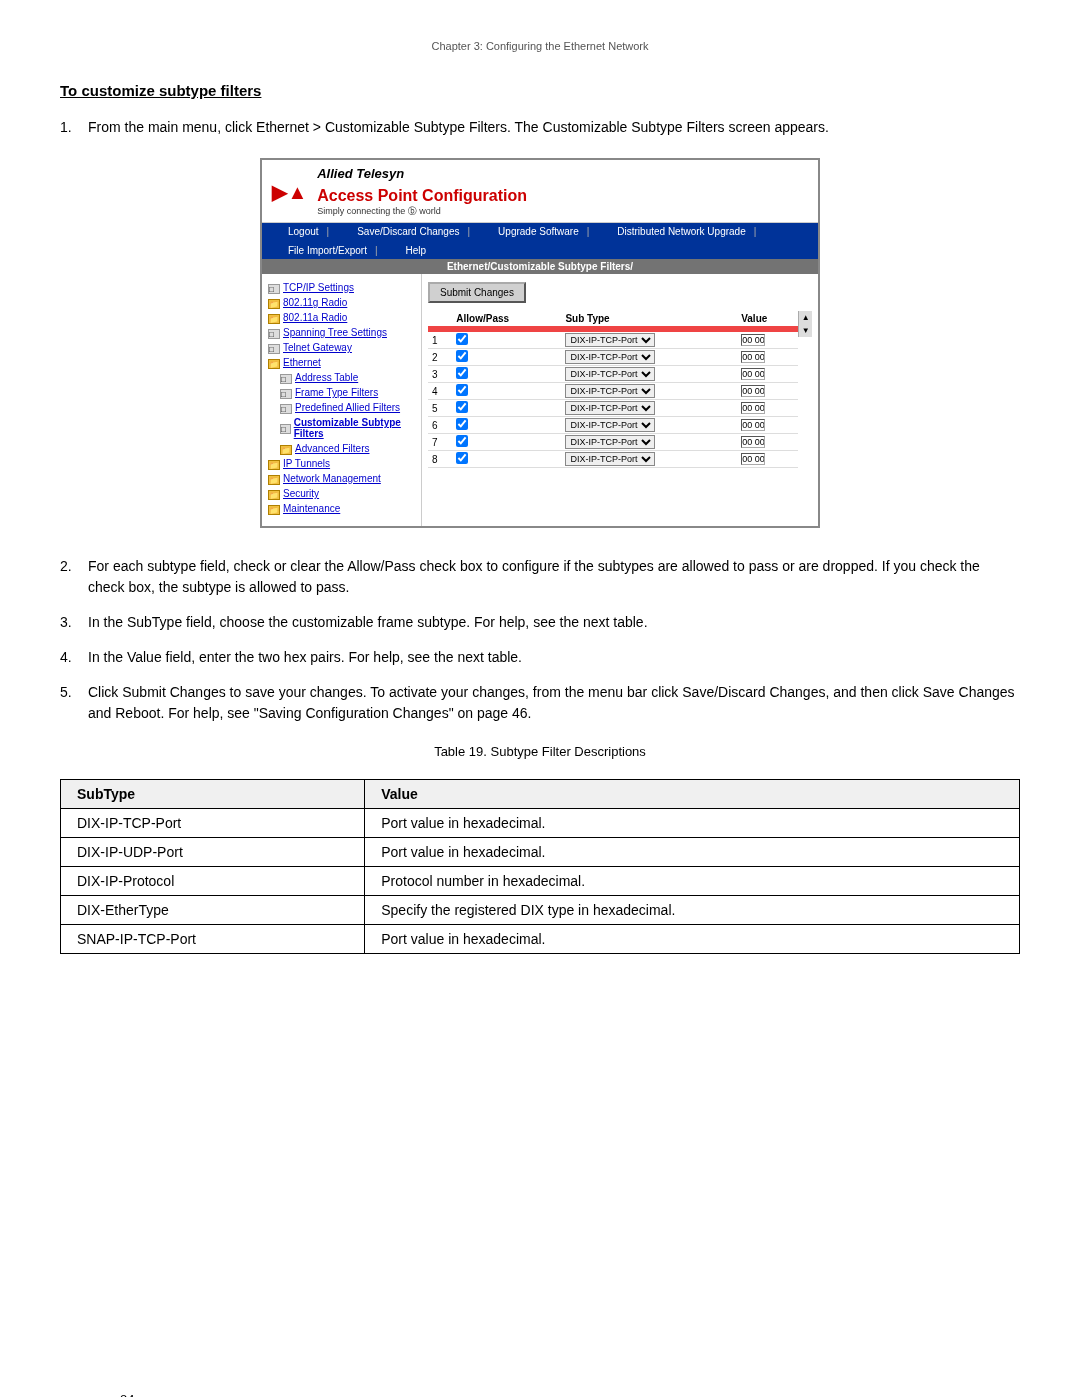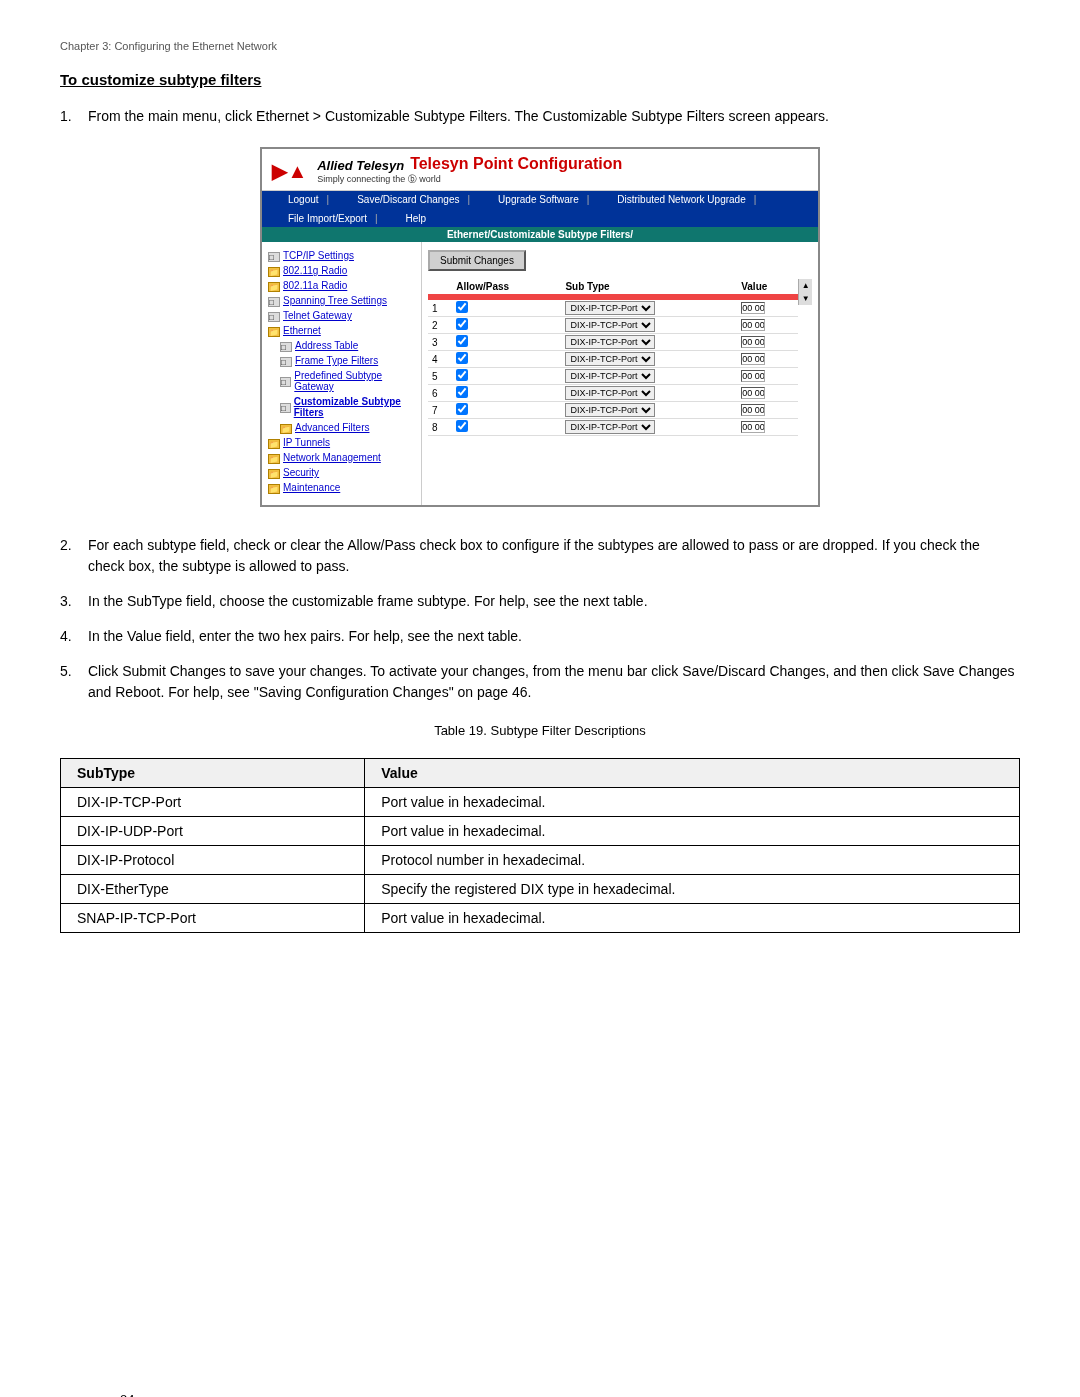--- a/index.html
+++ b/index.html
@@ -8,21 +8,22 @@
       font-size: 14px;
       background: #fff;
       color: #000;
       width: 1080px;
       min-height: 1397px;
       padding: 40px 60px;
     }
     .chapter-header {
       font-size: 11px;
       color: #555;
-      margin-bottom: 19px;
+      margin-bottom: 30px;
+      text-align: center;
     }
     .section-title {
       font-size: 15px;
       font-weight: bold;
       margin-bottom: 18px;
       text-decoration: underline;
     }
     .numbered-list {
       list-style: none;
       padding: 0;
@@ -81,21 +82,21 @@
     .nav-bar a {
       color: #fff;
       text-decoration: none;
       cursor: pointer;
       padding-left: 20px;
     }
     .nav-bar span {
       color: #aaa;
     }
     .breadcrumb-bar {
-      background: #0f766e;
+      background: #737373;
       color: #fff;
       font-size: 10px;
       padding: 2px 6px;
       text-align: center;
       font-weight: bold;
     }
     .screen-body {
       display: flex;
       gap: 0;
     }
@@ -251,23 +252,23 @@
       <span class="num">1.</span>
       <span>From the main menu, click Ethernet &gt; Customizable Subtype Filters. The Customizable Subtype Filters screen appears.</span>
     </li>
   </ul>
 
   <div class="screenshot-box">
 
     <div class="screen-header">
       <span class="logo-wing">▶▲</span>
       <div class="header-title-block">
-        <div style="display:flex; align-items:flex-end; gap:6px;">
+        <div style="display:flex; align-items:flex-start; gap:6px;flex-direction:column;">
           <span style="font-size:13px; font-weight:bold; font-style:italic;">Allied Telesyn</span>
-          <span class="header-main-title">Telesyn Point Configuration</span>
+          <span class="header-main-title">Access Point Configuration</span>
         </div>
         <div class="header-sub">Simply connecting the ⓑ world</div>
       </div>
     </div>
 
     <div class="nav-bar">
       <a>Logout</a>
         <span>|</span>
       <a>Save/Discard Changes</a>
         <span>|</span>
@@ -312,21 +313,21 @@
           <div class="sidebar-item-row">
             <span class="sidebar-icon page">□</span>
             <a>Address Table</a>
           </div>
           <div class="sidebar-item-row">
             <span class="sidebar-icon page">□</span>
             <a>Frame Type Filters</a>
           </div>
           <div class="sidebar-item-row">
             <span class="sidebar-icon page">□</span>
-            <a>Predefined Subtype Gateway</a>
+            <a>Predefined Allied Filters</a>
           </div>
           <div class="sidebar-item-row">
             <span class="sidebar-icon page">□</span>
             <a style="font-weight:bold;">Customizable Subtype Filters</a>
           </div>
           <div class="sidebar-item-row">
             <span class="sidebar-icon folder">📁</span>
             <a>Advanced Filters</a>
           </div>
         </div>

